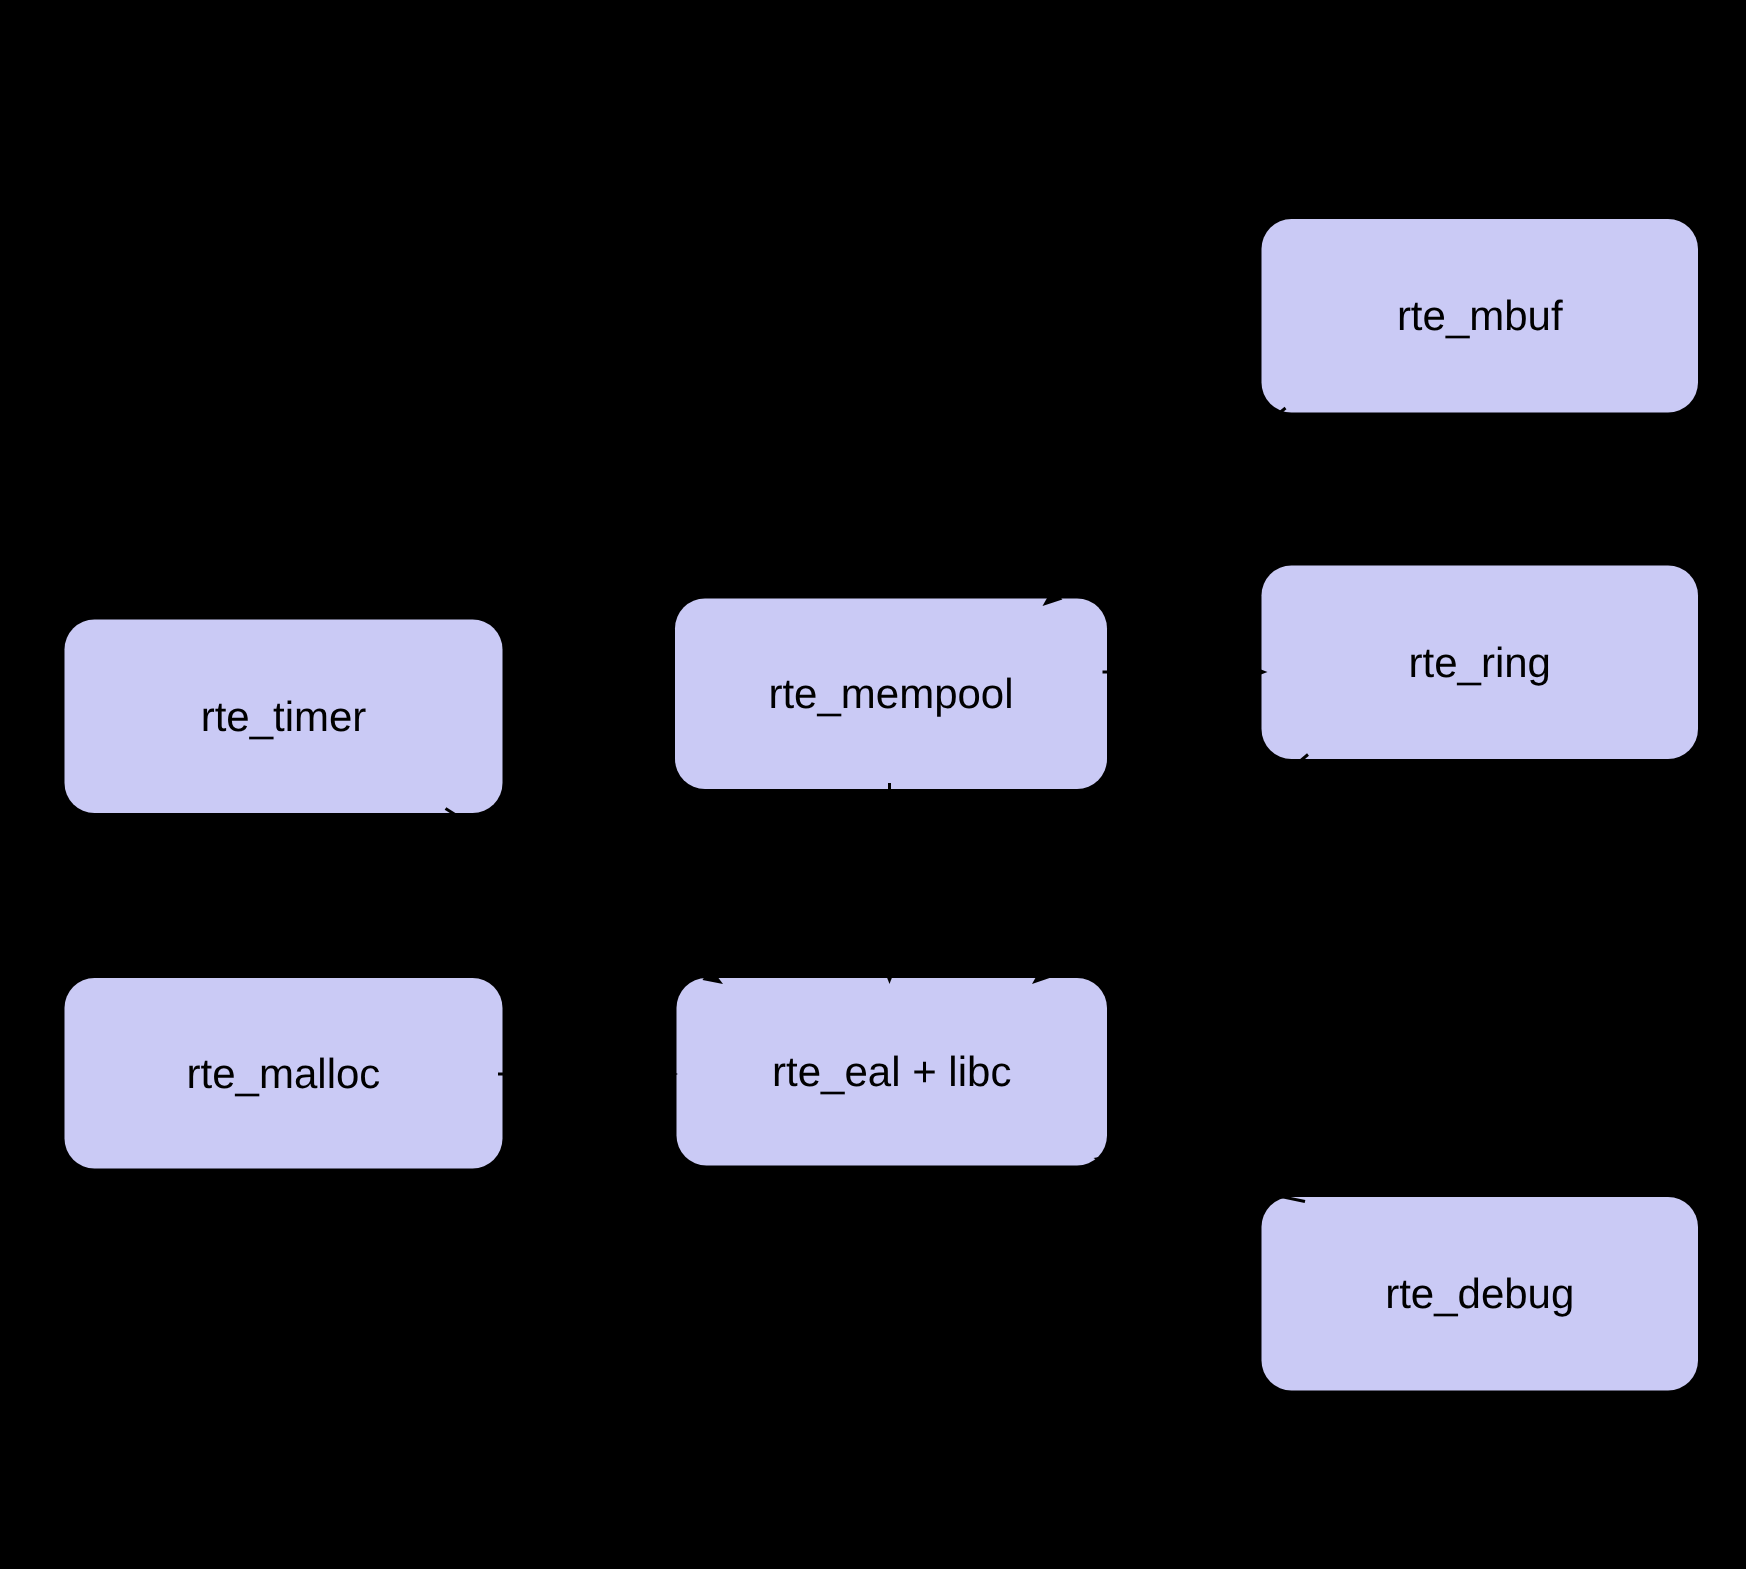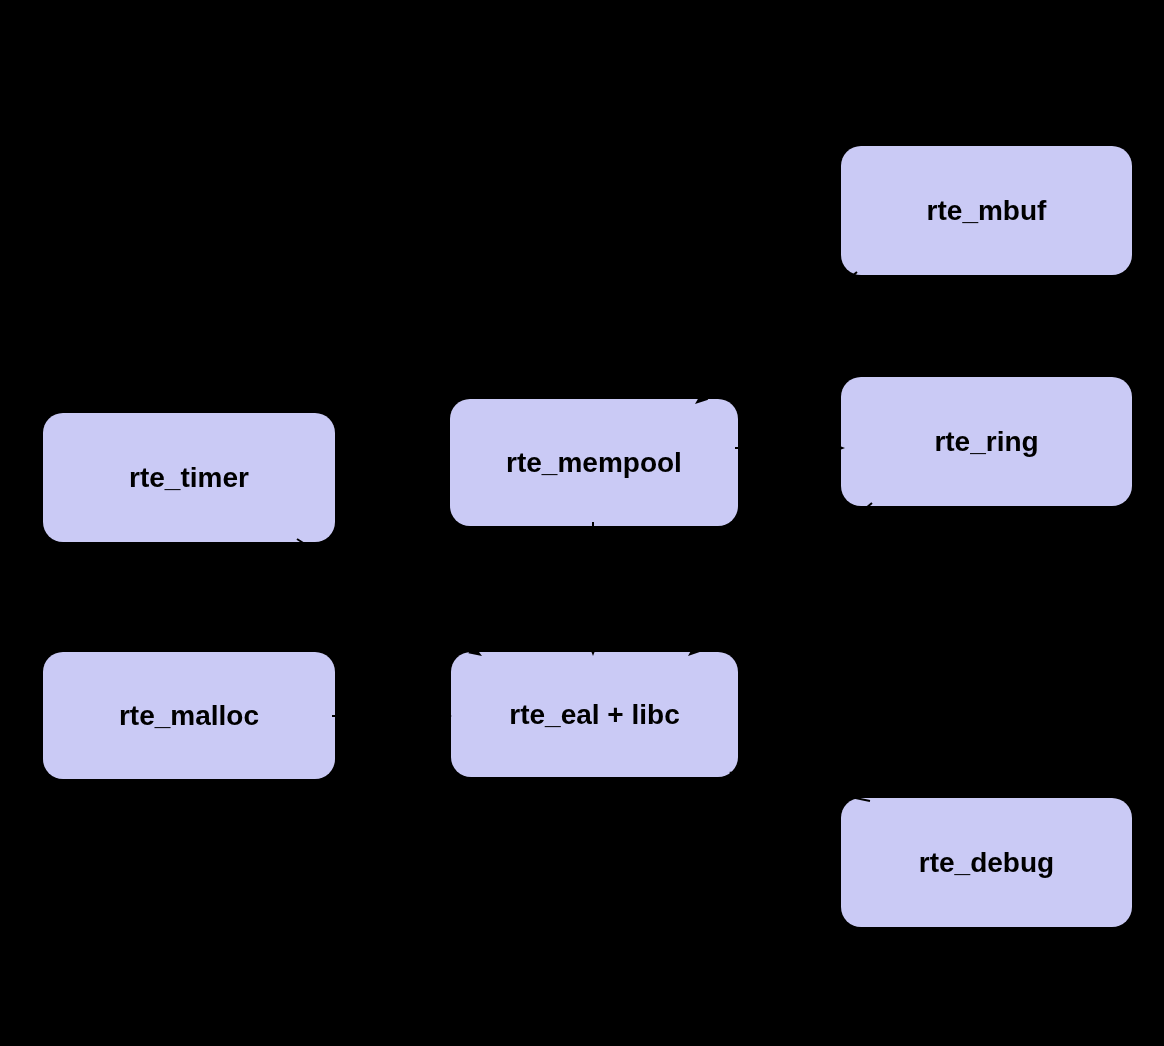--- a/index.html
+++ b/index.html
@@ -6,21 +6,20 @@
     margin: 0;
     padding: 0;
     background: #000000;
   }
   .canvas {
     position: relative;
     width: 1164px;
     height: 1046px;
     background: #000000;
     overflow: hidden;
-    font-weight: bold;
   }
   svg text {
     font-family: "Liberation Sans", "DejaVu Sans", sans-serif;
     font-size: 28px;
   }
 </style>
 </head>
 <body>
 
 <div class="canvas">

